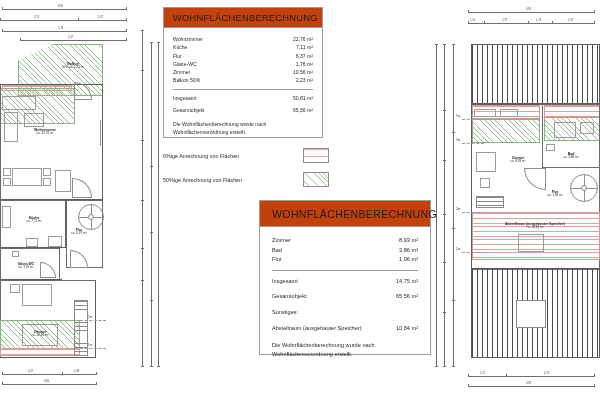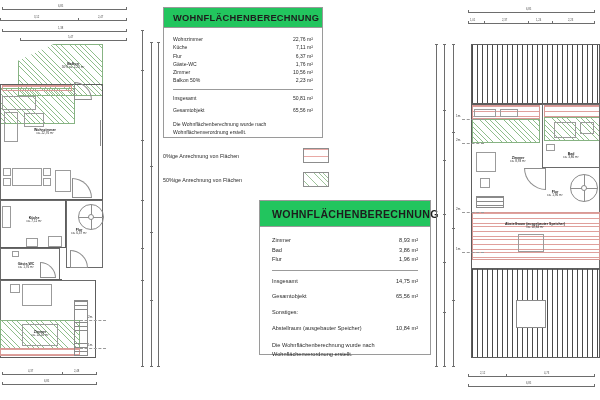--- a/index.html
+++ b/index.html
@@ -9,23 +9,23 @@
     color:#2b2b2b;background:#ffffff;
   }
   .abs{position:absolute;}
 
   
   .calcbox{
     position:absolute;background:#ffffff;border:1px solid #9a9a9a;
     box-sizing:border-box;
   }
   .calcbox .cb-head{
-    background:#22c55e;border-bottom:1px solid #9a9a9a;
+    background:#c2410c;border-bottom:1px solid #9a9a9a;
     box-sizing:border-box;display:flex;align-items:center;
-    color:#1d1d1d;letter-spacing:.03em;font-weight:bold;
+    color:#1d1d1d;letter-spacing:.03em;
   }
   .calcbox .cb-body{box-sizing:border-box;}
   .rowline{display:flex;justify-content:space-between;align-items:baseline;}
   .rowline .lbl{white-space:nowrap;}
   .rowline .val{white-space:nowrap;text-align:right;}
   .hr{border:0;border-top:1px solid #9b9b9b;margin:0;}
 
   
   #calc-1{left:163px;top:7px;width:160px;height:131px;}
   #calc-1 .cb-head{height:20px;padding:0 9px;font-size:9.3px;}

